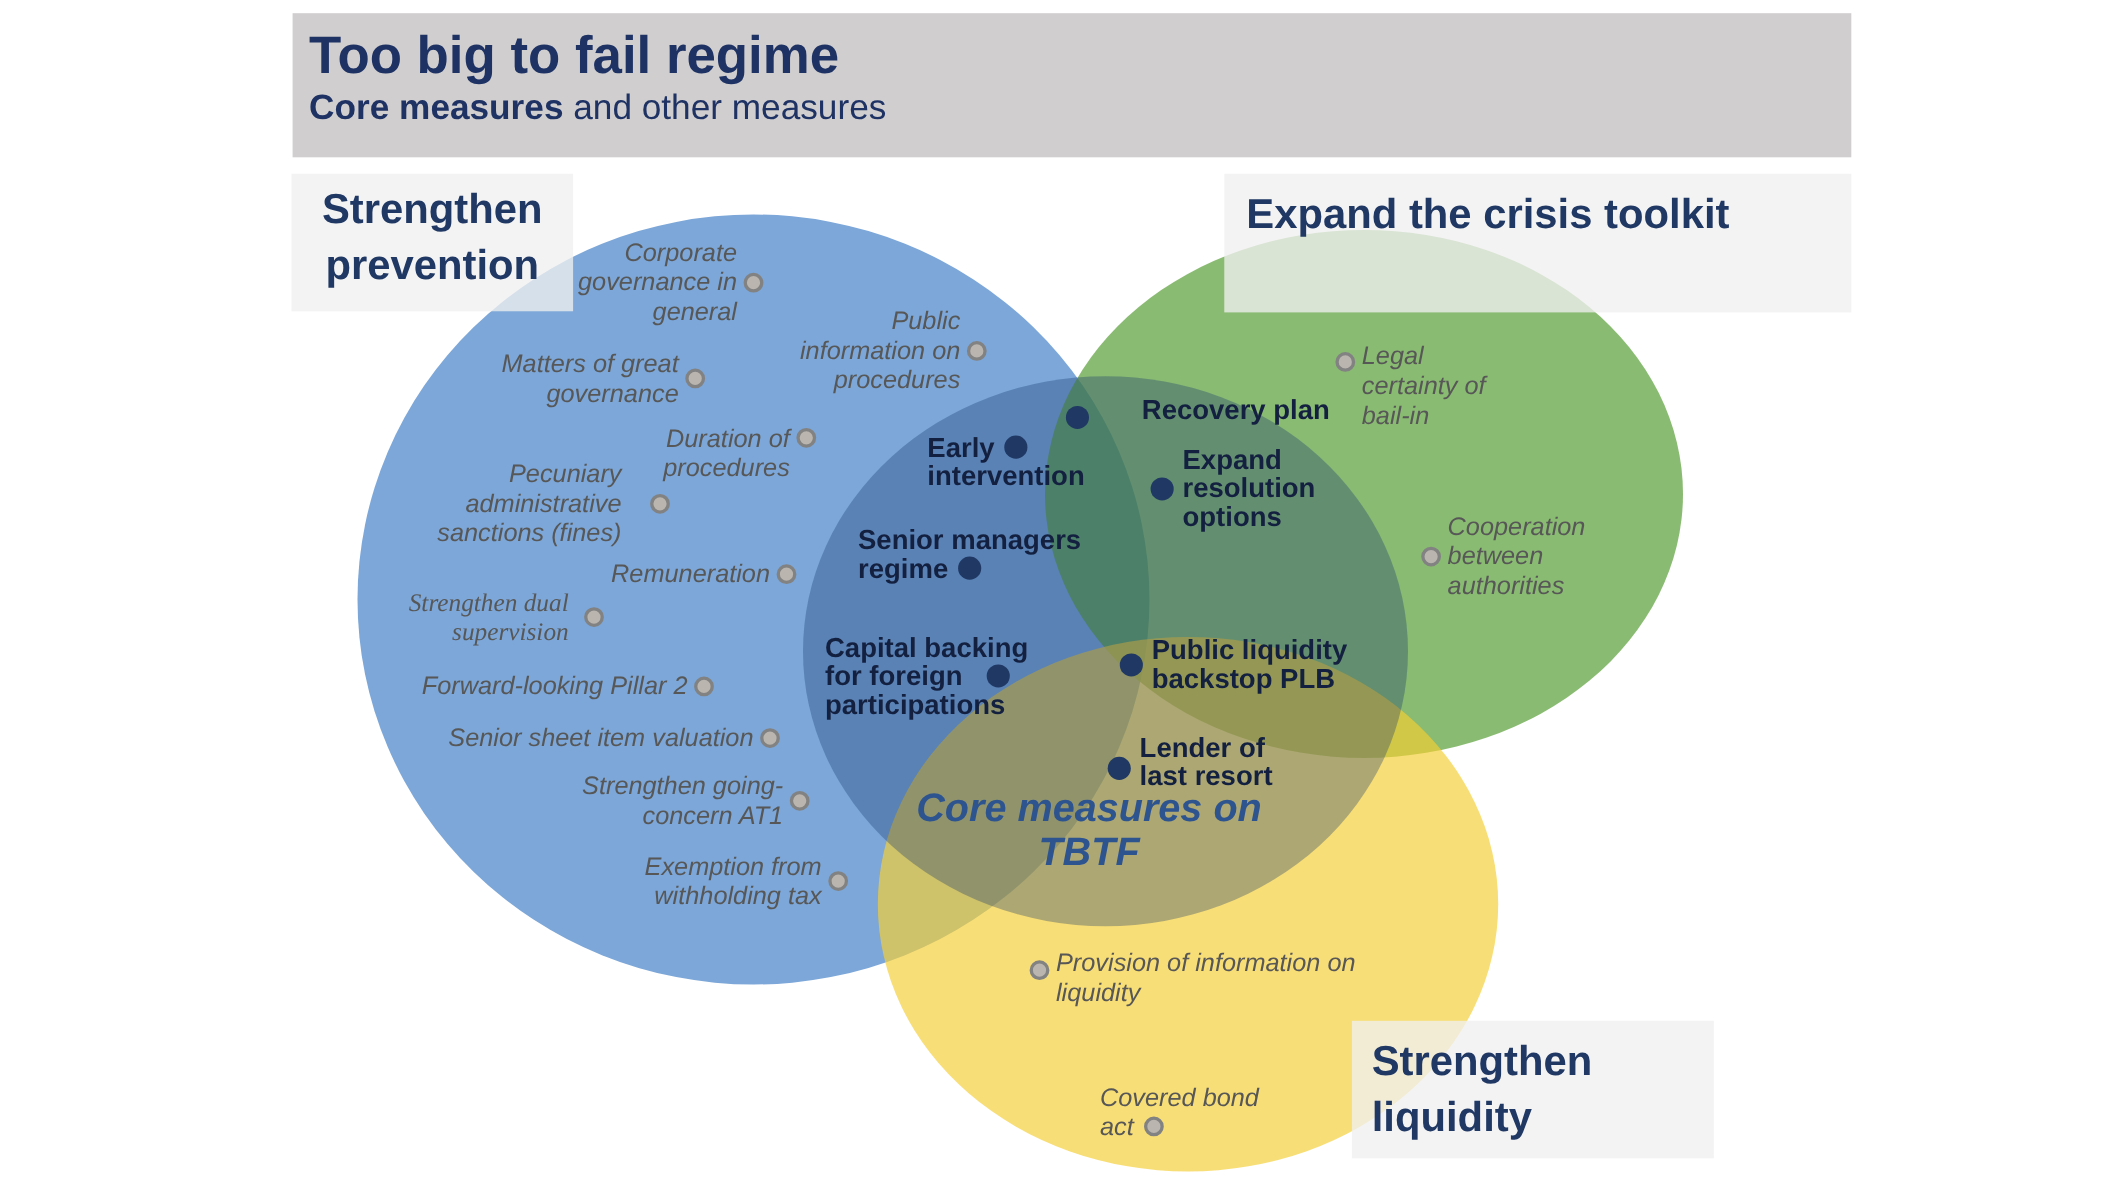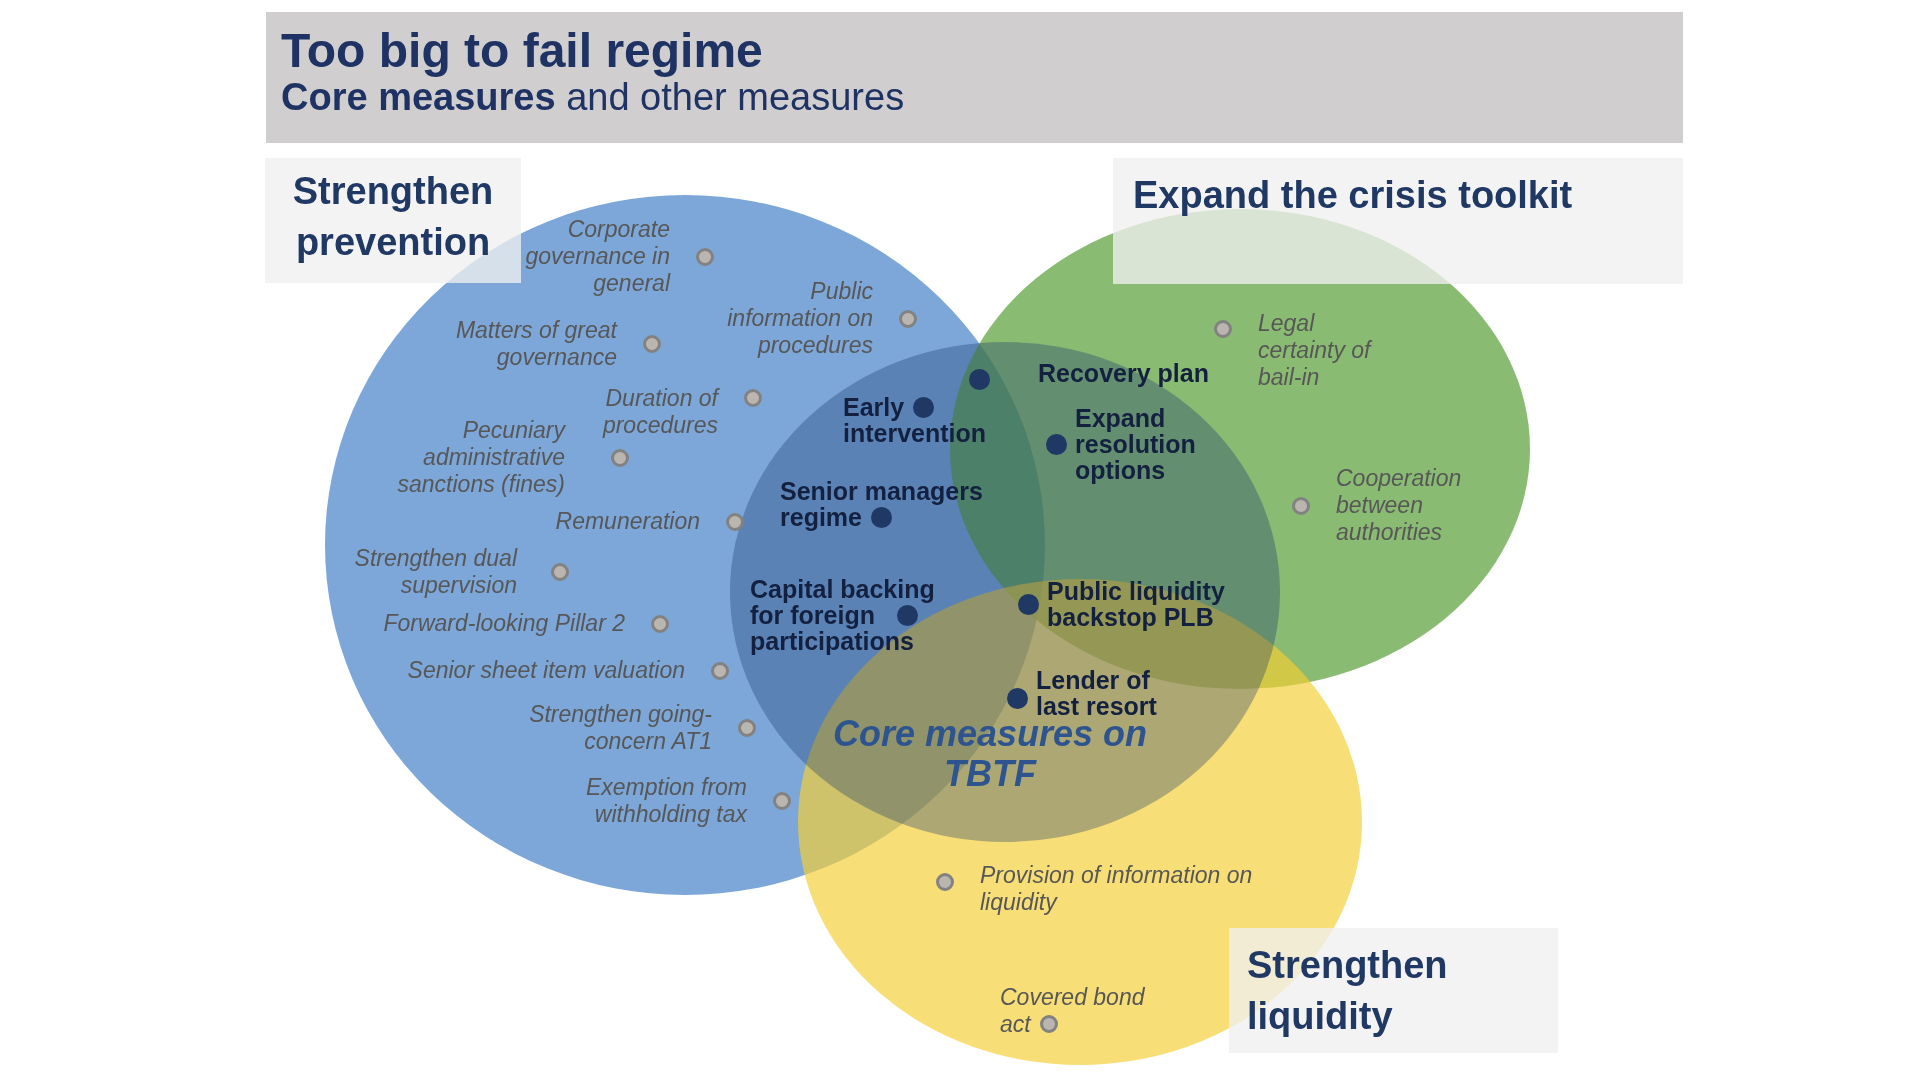--- a/index.html
+++ b/index.html
@@ -7,34 +7,34 @@
   .stage {
     position:relative; width:1920px; height:1080px; background:#ffffff;
     font-family:"Liberation Sans","DejaVu Sans",sans-serif; overflow:hidden;
   }
   .venn-layer { position:absolute; left:0; top:0; width:1920px; height:1080px; }
 
   
   .titlebar { position:absolute; left:266px; top:12px; width:1417px; height:131px;
     background:#D0CECE; padding:12px 0 0 15px; }
   .title { font-size:48px; font-weight:bold; color:#1E3264; line-height:54px; }
-  .subtitle { font-size:38px; color:#1E3264; line-height:34px; margin-top:2px; }
+  .subtitle { font-size:32px; color:#1E3264; line-height:34px; margin-top:2px; }
   .subtitle .b { font-weight:bold; }
 
   
   .hbox { position:absolute; background:rgba(240,240,240,0.78); color:#203864; font-weight:bold; }
   .hbox-prevention { left:265px; top:158px; width:256px; height:125px;
     font-size:38px; line-height:51px; text-align:center; padding-top:8px; }
   .hbox-toolkit { left:1113px; top:158px; width:570px; height:126px;
     font-size:38px; padding:16px 0 0 20px; }
   .hbox-liquidity { left:1229px; top:928px; width:329px; height:125px;
     font-size:38px; line-height:51px; padding:12px 0 0 18px; }
 
   
-  .glabel { position:absolute; display:flex; gap:26px; align-items:center;
+  .glabel { position:absolute; display:flex; gap:6px; align-items:center;
     color:#575757; font-style:italic; font-size:23px; line-height:27px; }
   .glabel .txt { flex:none; }
   .ta-r { text-align:right; }
   .ta-l { text-align:left; }
   .al-top { align-items:flex-start; }
   .gmark { flex:none; width:18px; height:18px; border-radius:50%;
     background:#BAB5AE; border:3px solid #828282; }
   .gmark.inline { display:inline-block; margin-left:9px; vertical-align:-1px; }
 
   
@@ -121,21 +121,21 @@
     <span class="gmark" style="margin-left:20px;"></span>
   </div>
 
   <div class="glabel" style="left:500px;top:508px;">
     <div class="txt ta-r" style="width:200px;">
       <div>Remuneration</div>
     </div>
     <span class="gmark"></span>
   </div>
 
-  <div class="glabel" style="left:327px;top:545px;">
+  <div class="glabel" style="left:327px;top:534px;font-family:Liberation Serif, serif;">
     <div class="txt ta-r" style="width:190px;">
       <div>Strengthen dual</div>
       <div>supervision</div>
     </div>
     <span class="gmark" style="margin-left:8px;"></span>
   </div>
 
   <div class="glabel" style="left:325px;top:610px;">
     <div class="txt ta-r" style="width:300px;">
       <div>Forward-looking Pillar 2</div>

